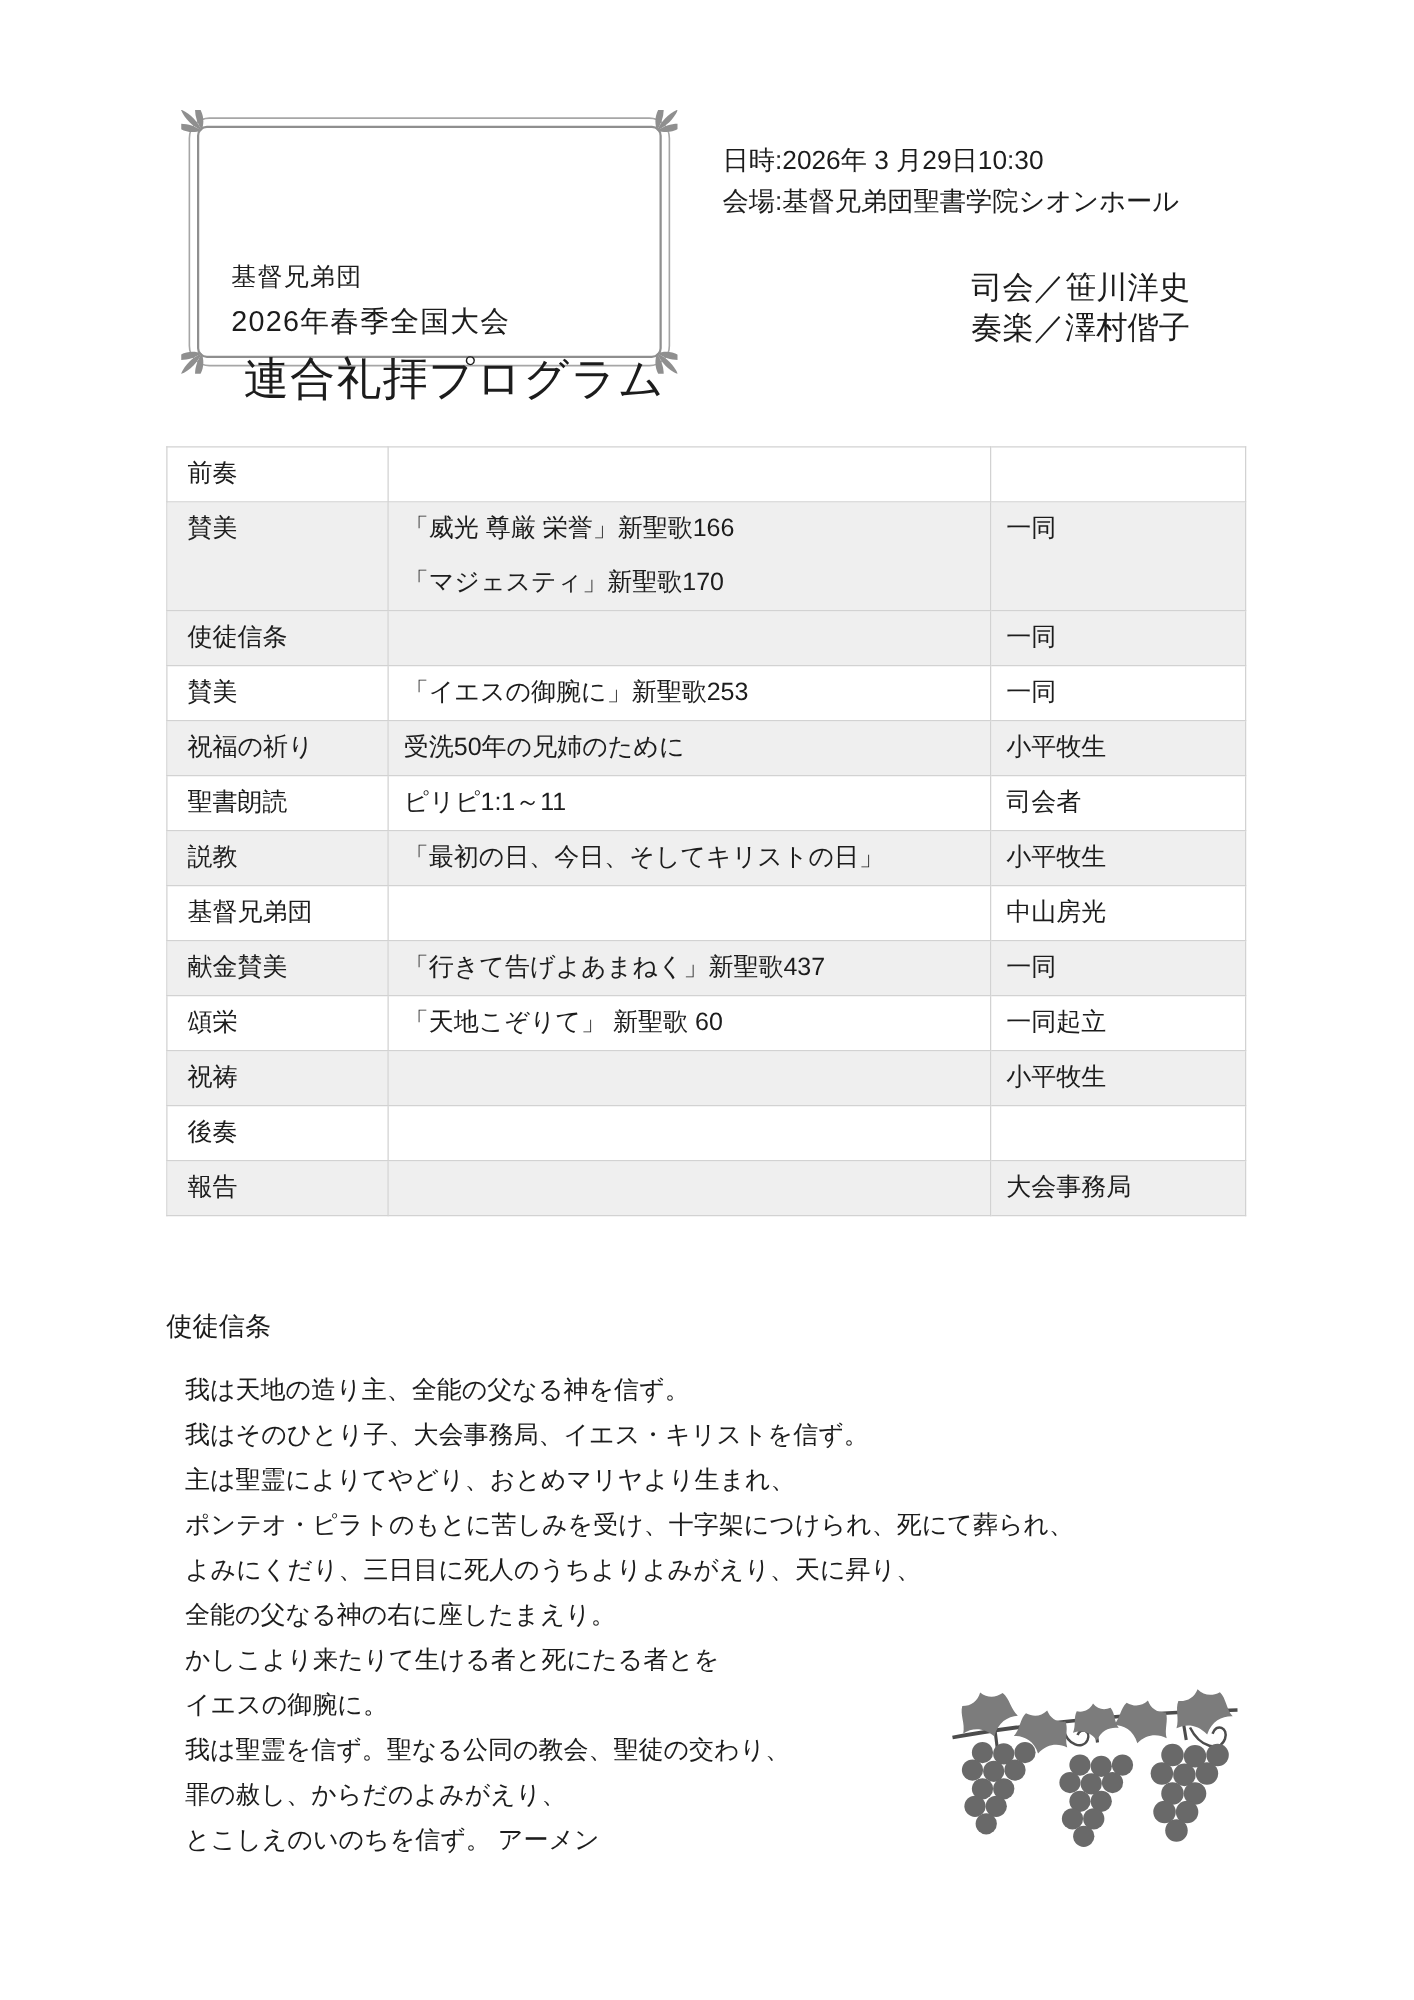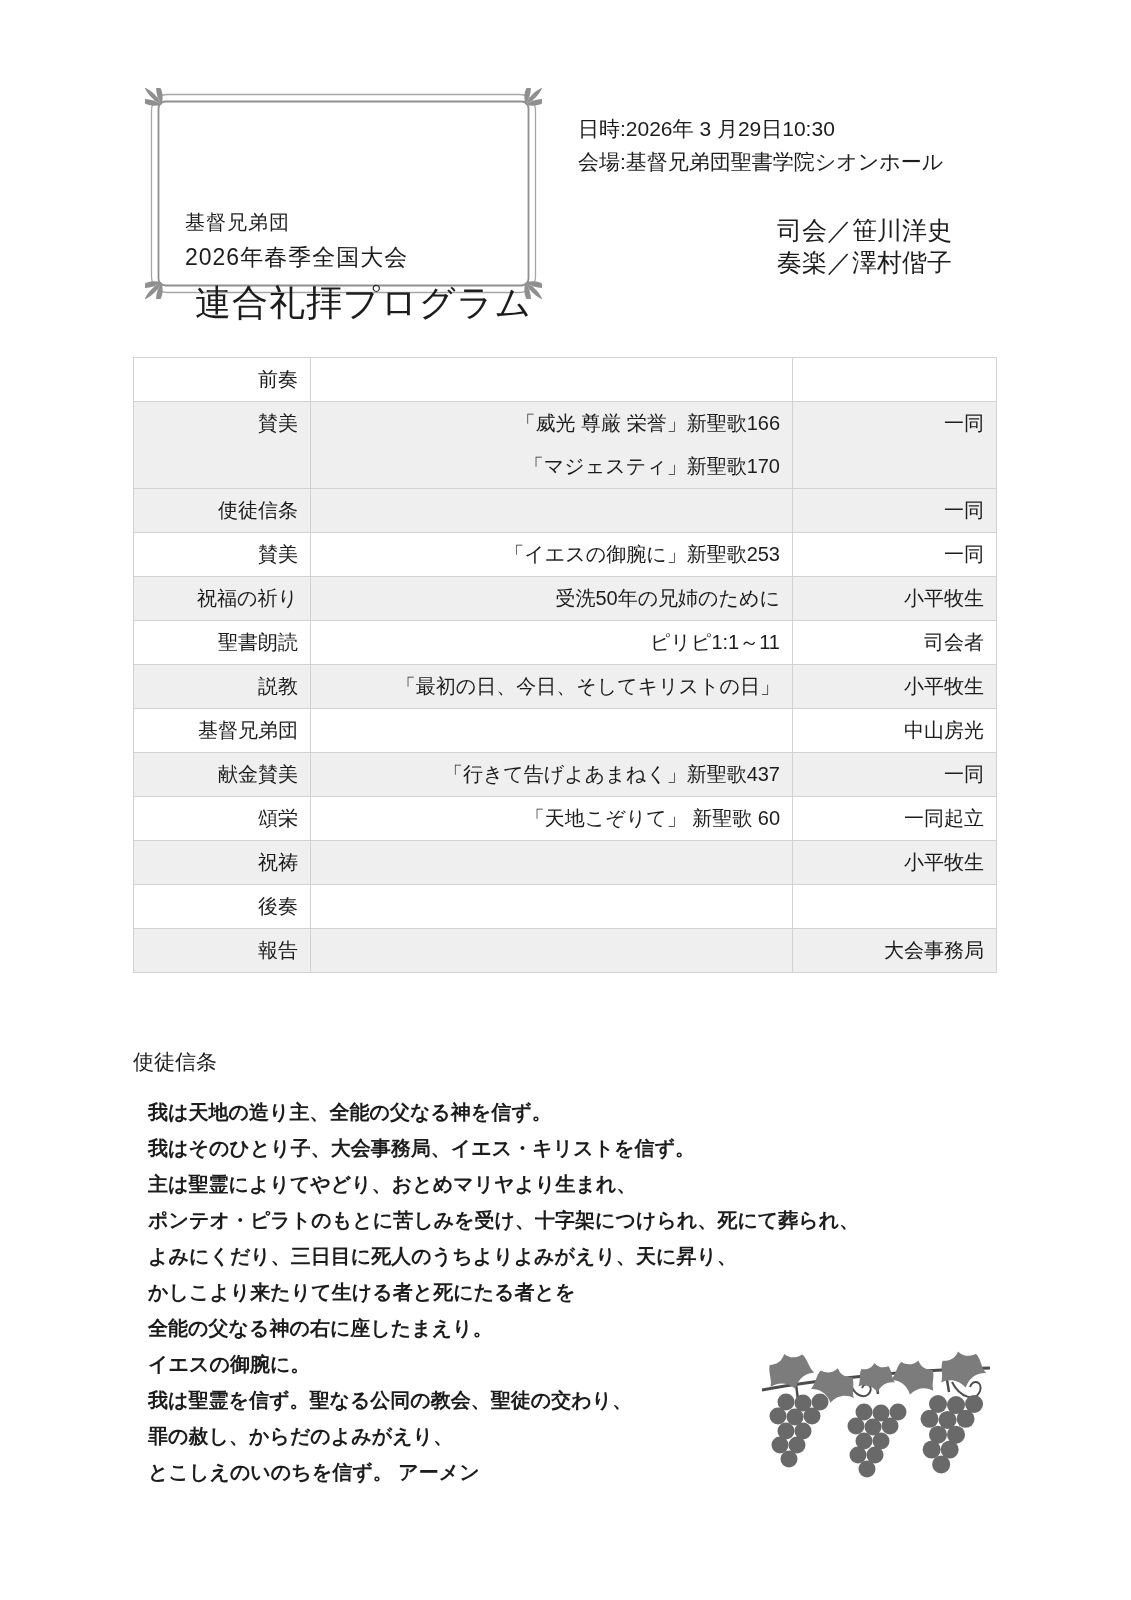--- a/index.html
+++ b/index.html
@@ -29,30 +29,29 @@
     border-collapse: collapse; table-layout: fixed;
     font-size: 20px;
   }
   .program-table td {
     border: 1px solid #d2d2d2;
     vertical-align: top;
     line-height: 43px;
     padding: 0 12px;
     white-space: nowrap;
     overflow: hidden;
-    text-align: right;
   }
   .program-table td.c1 { padding-left: 16px; }
   .program-table tr { height: 43px; background: #ffffff; }
   .program-table tr.alt { background: #efefef; }
   .program-table tr.tall { height: 86px; }
   .detail-line { line-height: 43px; }
   
   .creed-heading { position: absolute; left: 133px; top: 1049px; font-size: 21px; line-height: 26px; }
-  .creed-lines { position: absolute; left: 148px; top: 1094px; font-size: 20px; line-height: 36px; white-space: nowrap; font-weight: bold; }
+  .creed-lines { position: absolute; left: 148px; top: 1094px; font-size: 20px; line-height: 36px; white-space: nowrap; }
   
   .grapes { position: absolute; left: 756px; top: 1338px; }
 </style>
 </head>
 <body>
 
 <div class="page">
 
   <div class="badge-frame">
     <svg class="frame-svg" width="397" height="211" viewBox="0 0 397 211">
@@ -163,22 +162,22 @@
     </tbody>
   </table>
 
   <div class="creed-heading">使徒信条</div>
   <div class="creed-lines">
     <div>我は天地の造り主、全能の父なる神を信ず。</div>
     <div>我はそのひとり子、大会事務局、イエス・キリストを信ず。</div>
     <div>主は聖霊によりてやどり、おとめマリヤより生まれ、</div>
     <div>ポンテオ・ピラトのもとに苦しみを受け、十字架につけられ、死にて葬られ、</div>
     <div>よみにくだり、三日目に死人のうちよりよみがえり、天に昇り、</div>
+    <div>全能の父なる神の右に座したまえり。</div>
     <div>かしこより来たりて生ける者と死にたる者とを</div>
-    <div>全能の父なる神の右に座したまえり。</div>
     <div>イエスの御腕に。</div>
     <div>我は聖霊を信ず。聖なる公同の教会、聖徒の交わり、</div>
     <div>罪の赦し、からだのよみがえり、</div>
     <div>とこしえのいのちを信ず。 アーメン</div>
   </div>
 
   <svg class="grapes" width="240" height="158" viewBox="0 0 240 158">
     <defs>
       <g id="cluster" fill="#696969">
         <circle cx="0" cy="0" r="8.5"></circle>

